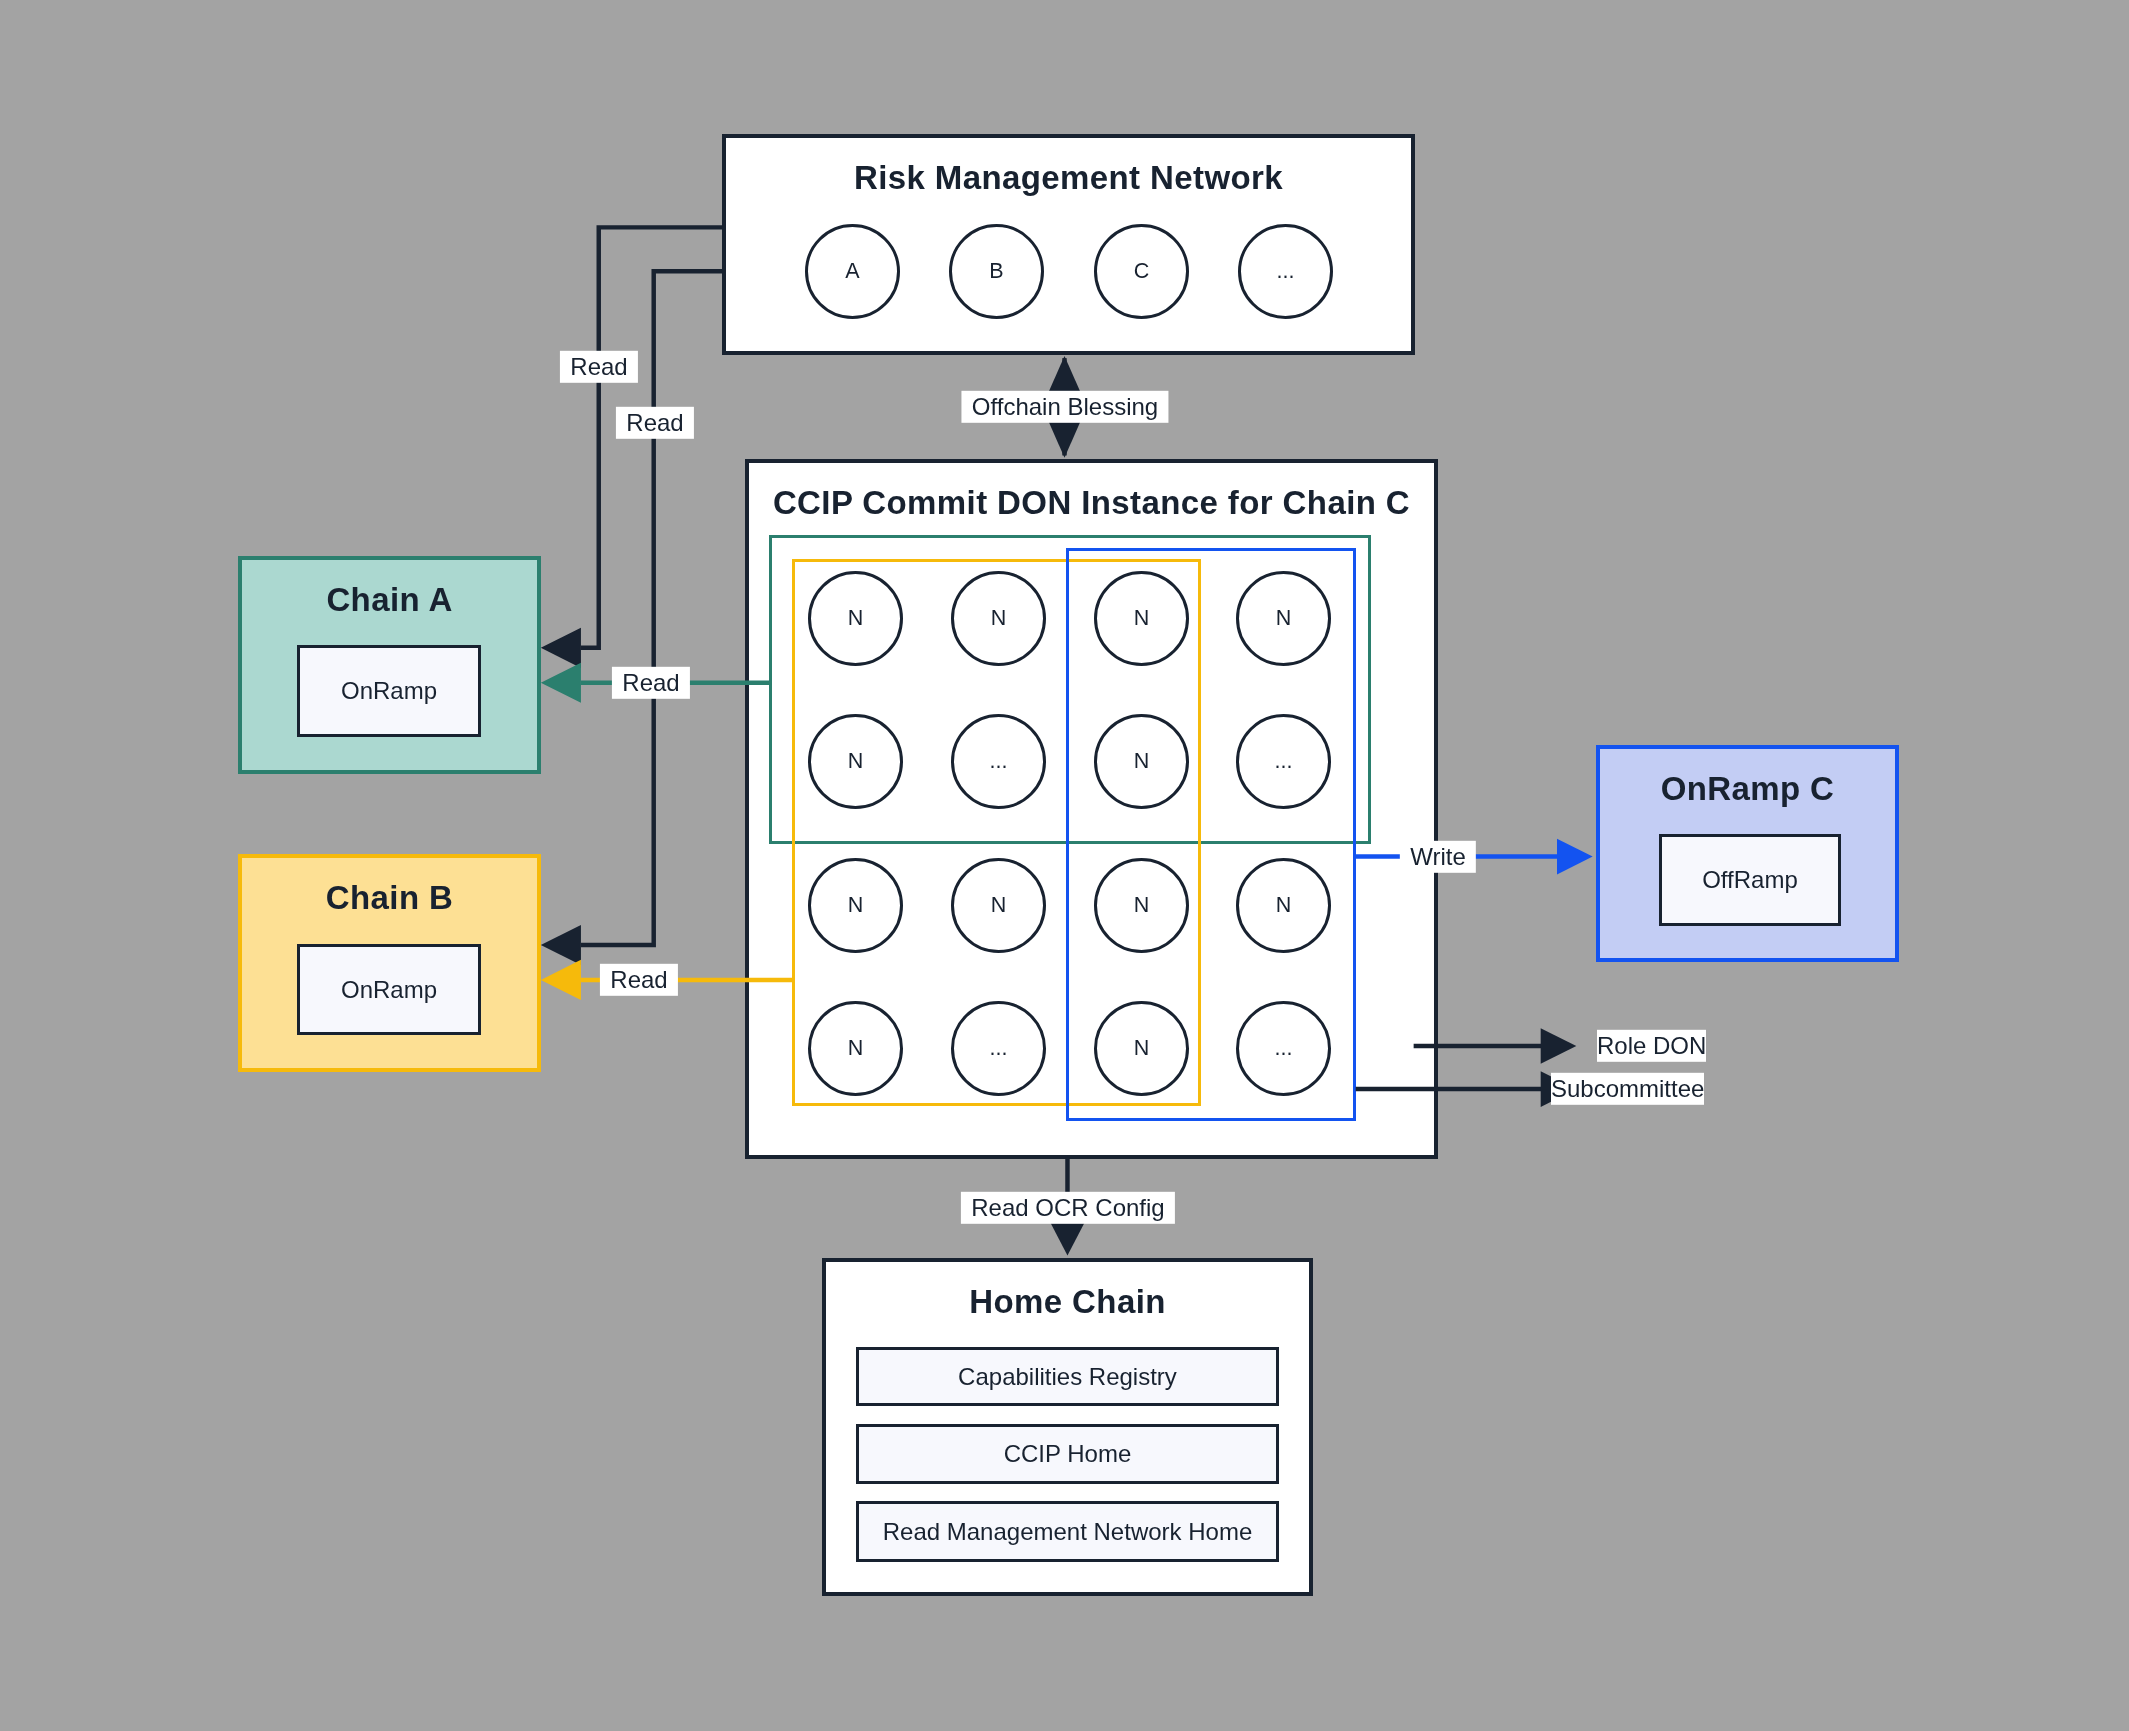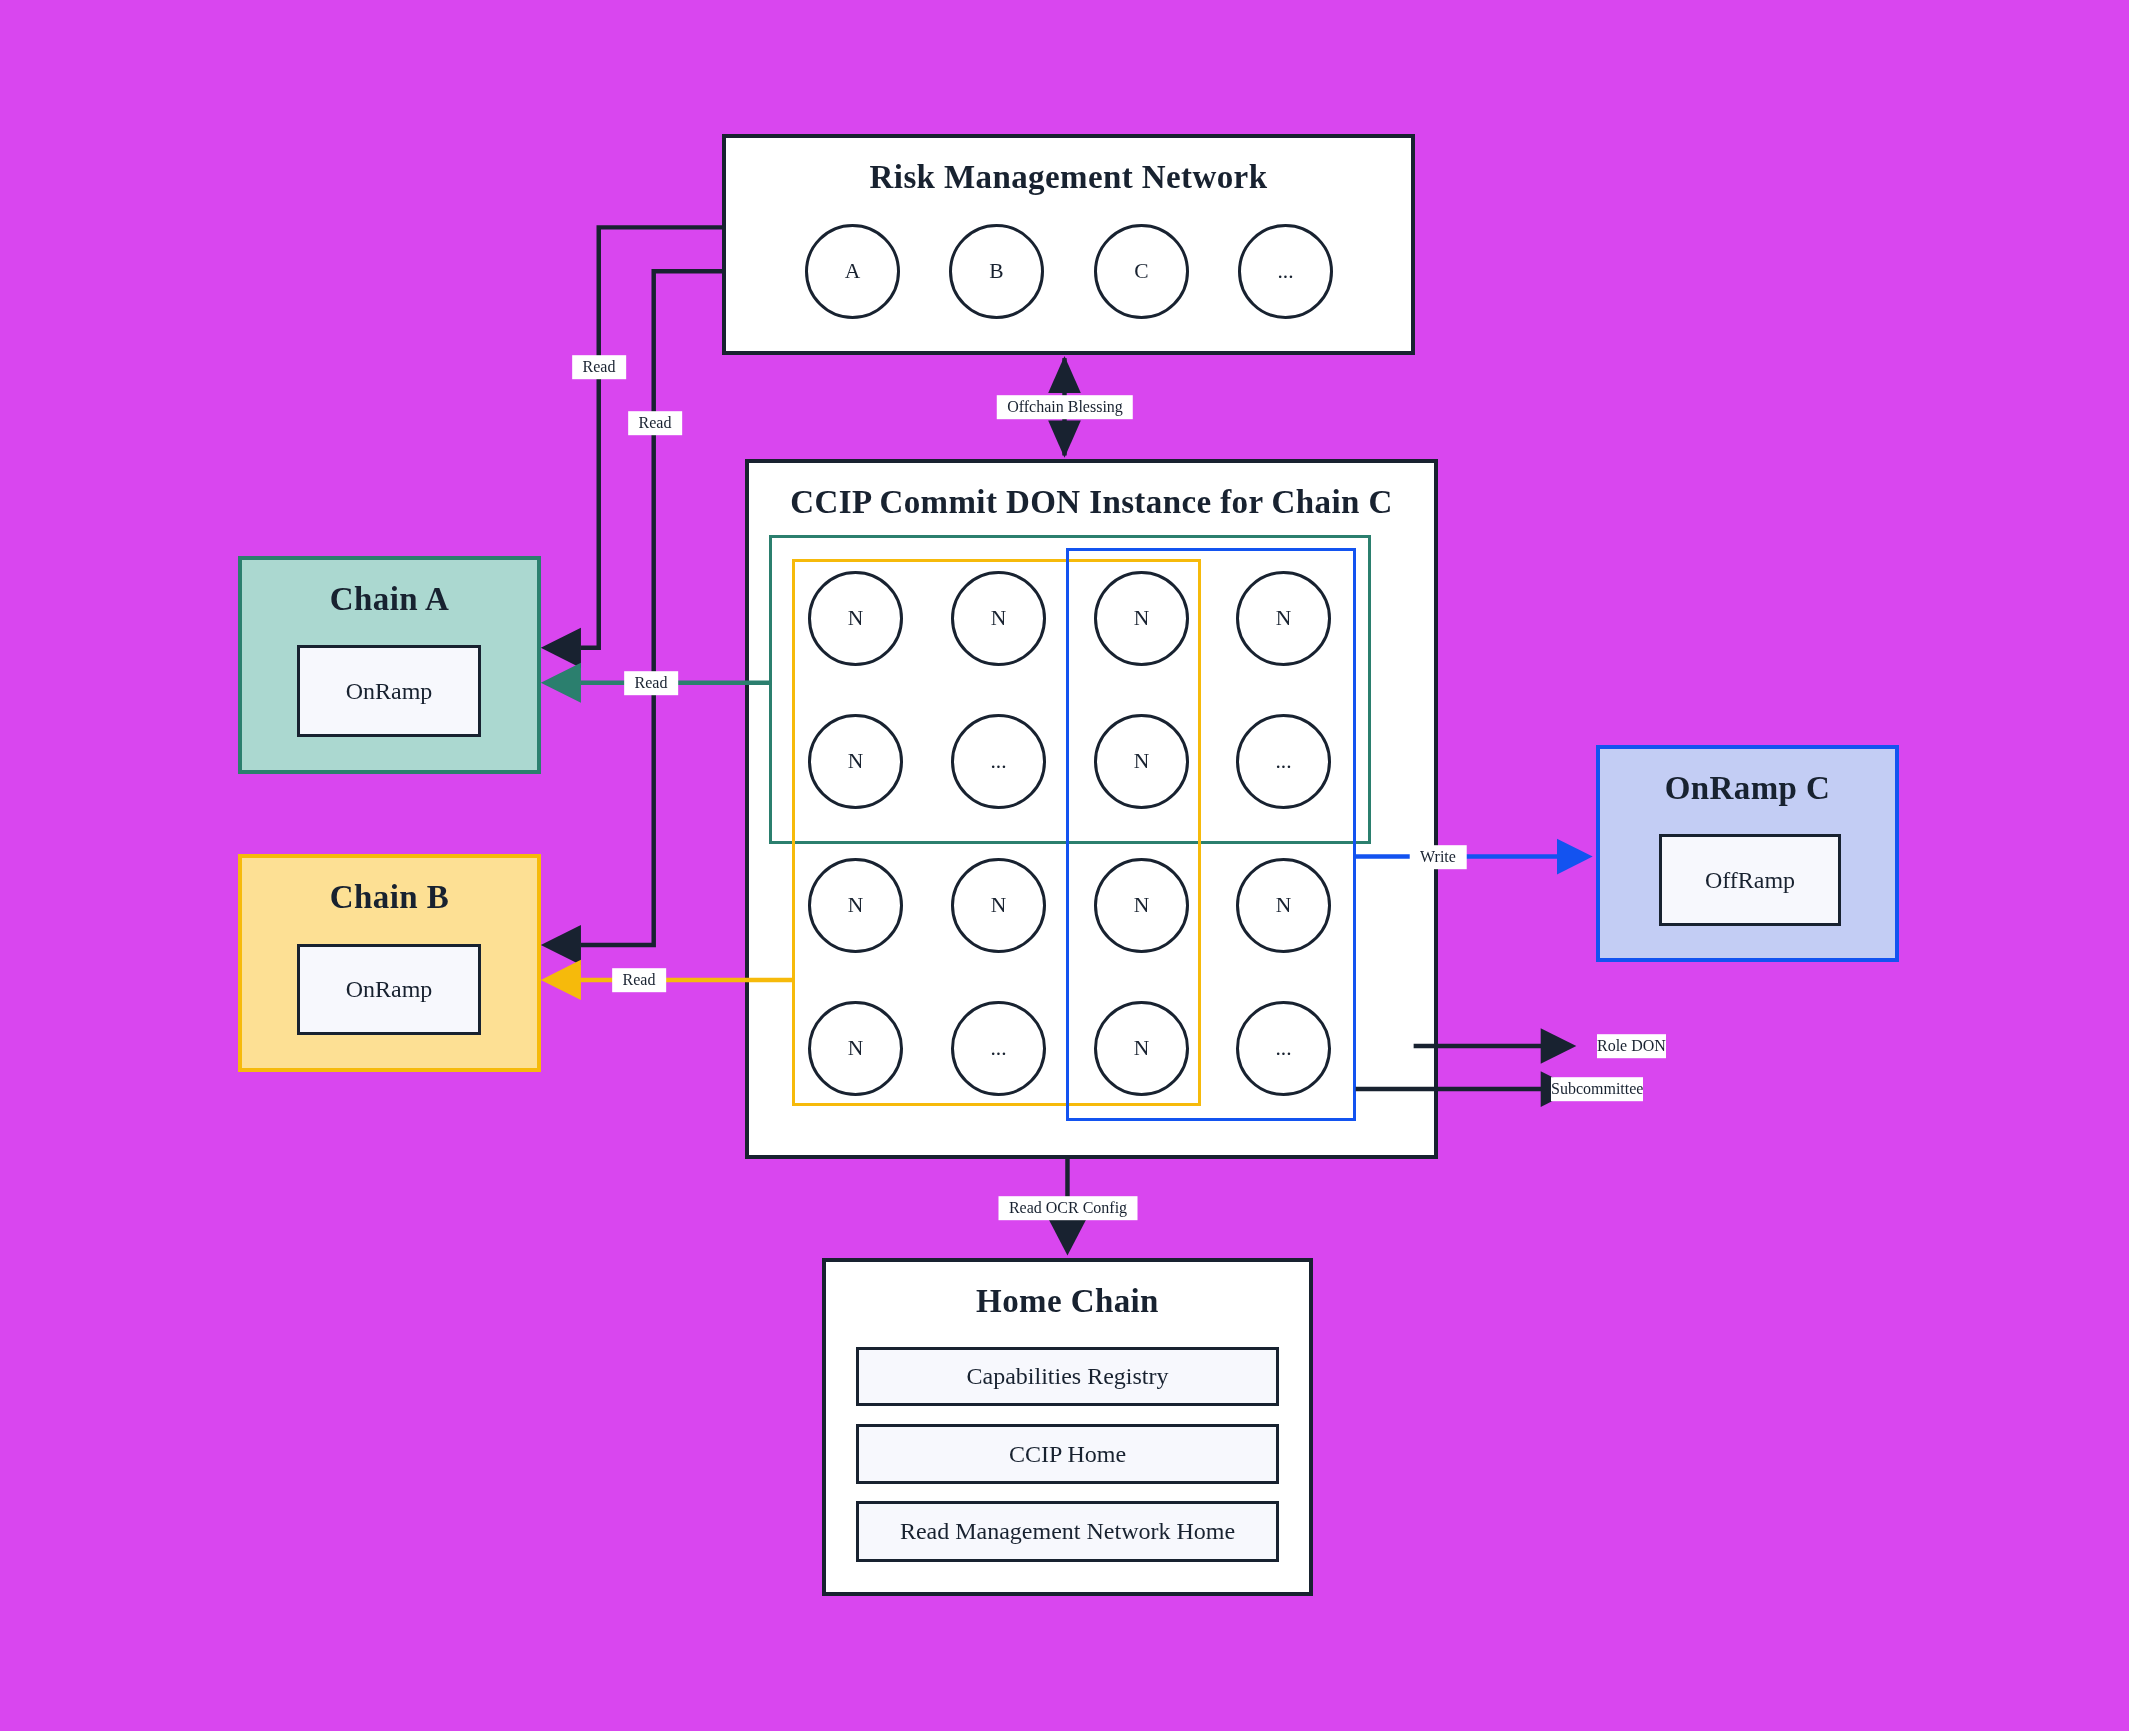--- a/index.html
+++ b/index.html
@@ -1,20 +1,20 @@
 <!DOCTYPE html>
 <html style="font-size:12px"><head>
 <meta charset="utf-8">
 <style>
   html,body{margin:0;padding:0;background:#ffffff;}
   .canvas{
     position:relative;
     width:2129px;height:1731px;
-    background:#d946ef;
-    font-family:Liberation Serif, serif;
+    background:#a3a3a3;
+    font-family:Liberation Sans, sans-serif;
     color:#182230;
     overflow:hidden;
   }
   .box{position:absolute;box-sizing:border-box;background:#ffffff;border:4.5px solid #182230;}
   .box-title{font-size:33px;font-weight:bold;text-align:center;padding-top:21px;letter-spacing:0.4px;}
   .overlay-rect{position:absolute;box-sizing:border-box;background:transparent;}
   .rect-teal{border:3.7px solid #2b7f6e;}
   .rect-yellow{border:3.7px solid #f6ba0b;}
   .rect-blue{border:3.7px solid #1353f0;}
   .node{
@@ -30,21 +30,21 @@
   .chain-c{background:#c3cdf4;border:4.5px solid #1353f0;}
   .contract{
     position:absolute;box-sizing:border-box;
     background:#f7f8fd;border:3.7px solid #182230;
     display:flex;align-items:center;justify-content:center;
     font-size:24px;color:#182230;white-space:nowrap;
   }
   .edge-label{
     position:absolute;z-index:30;
     background:#ffffff;color:#182230;
-    font-size:16px;line-height:1.1;
+    font-size:24px;line-height:1.1;
     padding:3px 10.4px;white-space:nowrap;
     transform:translate(-50%,-50%);
   }
   .edge-label.left-anchor{transform:translate(0,-50%);padding:3px 0;}
   .wires{position:absolute;left:0;top:0;z-index:20;pointer-events:none;}
   .layer-boxes{position:absolute;left:0;top:0;width:100%;height:100%;z-index:10;}
 </style>
 </head>
 <body>
 

